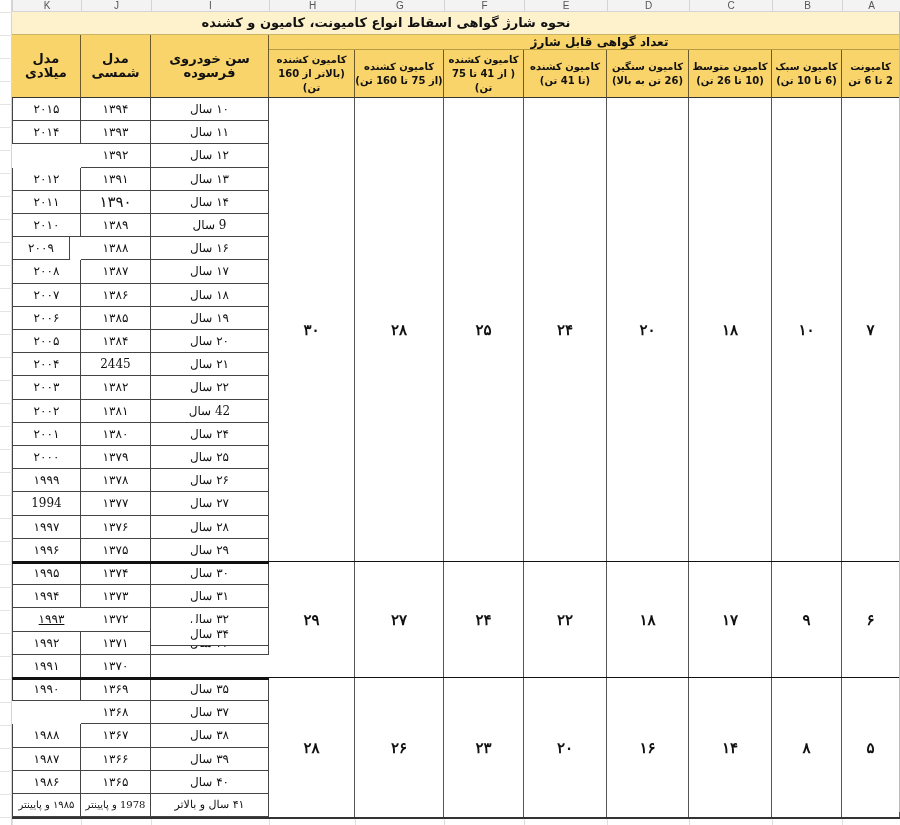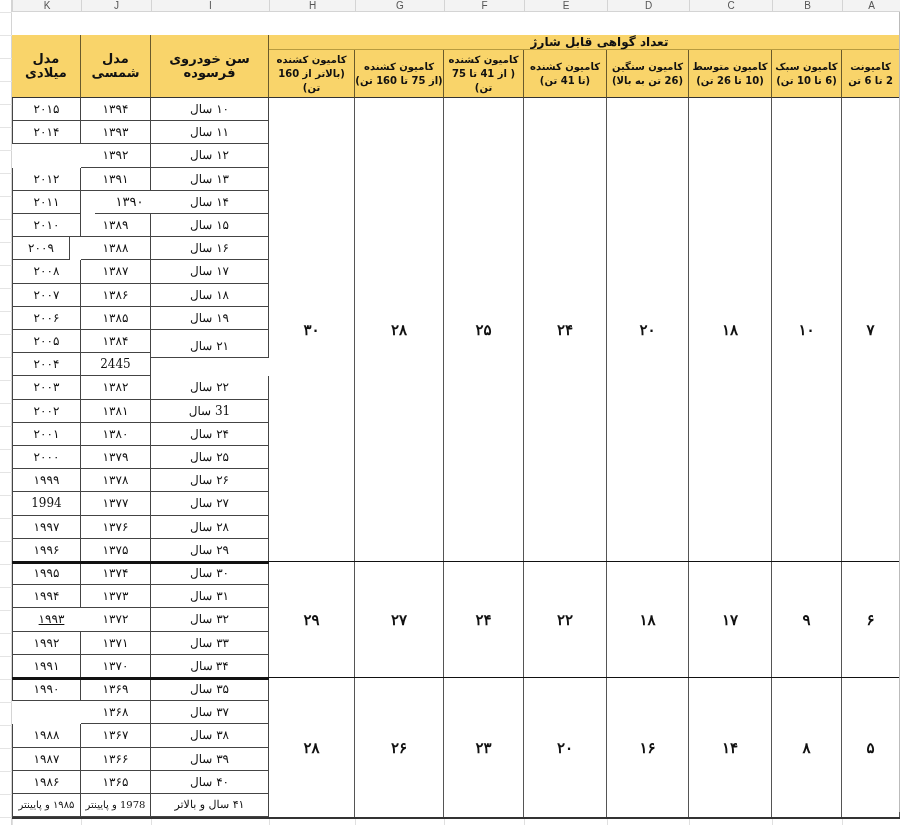--- a/index.html
+++ b/index.html
@@ -86,20 +86,21 @@
       <div class="col-letter" style="left: 257px; width: 86px;">H</div>
       <div class="col-letter" style="left: 343px; width: 89px;">G</div>
       <div class="col-letter" style="left: 432px; width: 80px;">F</div>
       <div class="col-letter" style="left: 512px; width: 83px;">E</div>
       <div class="col-letter" style="left: 595px; width: 82px;">D</div>
       <div class="col-letter" style="left: 677px; width: 83px;">C</div>
       <div class="col-letter" style="left: 760px; width: 70px;">B</div>
       <div class="col-letter" style="left: 830px; width: 58px;">A</div>
     </div>
 
+  <div class="title-row"><span>نحوه شارژ گواهی اسقاط انواع کامیونت، کامیون و کشنده</span></div>
   <div class="subheader-left-pad"></div>
   <div class="subheader-row"><span>تعداد گواهی قابل شارژ</span></div>
 
   <div id="headers">
       <div class="hcell tall big" style="left: 12px; width: 69px;">
         <span class="l1">مدل میلادی</span>
       </div>
       <div class="hcell tall big" style="left: 81px; width: 70px;">
         <span class="l1">مدل شمسی</span>
       </div>
@@ -146,49 +147,49 @@
       <div class="dcell" style="left: 12px; top: 121px; width: 69px; height: 23px; font-size: 12px; border-left: 1px solid rgb(68, 68, 68);">۲۰۱۴</div>
       <div class="dcell" style="left: 81px; top: 121px; width: 70px; height: 23px; font-size: 12px;">۱۳۹۳</div>
       <div class="dcell" style="left: 151px; top: 121px; width: 118px; height: 23px;">۱۱ سال</div>
       <div class="dcell" style="left: 12px; top: 144px; width: 69px; height: 24px; font-size: 12px; border-left: 1px solid rgb(68, 68, 68); margin-top: 28px;">۲۰۱۳</div>
       <div class="dcell" style="left: 81px; top: 144px; width: 70px; height: 24px; font-size: 12px;">۱۳۹۲</div>
       <div class="dcell" style="left: 151px; top: 144px; width: 118px; height: 24px;">۱۲ سال</div>
       <div class="dcell" style="left: 12px; top: 168px; width: 69px; height: 23px; font-size: 12px; border-left: 1px solid rgb(68, 68, 68);">۲۰۱۲</div>
       <div class="dcell" style="left: 81px; top: 168px; width: 70px; height: 23px; font-size: 12px;">۱۳۹۱</div>
       <div class="dcell" style="left: 151px; top: 168px; width: 118px; height: 23px;">۱۳ سال</div>
       <div class="dcell" style="left: 12px; top: 191px; width: 69px; height: 23px; font-size: 12px; border-left: 1px solid rgb(68, 68, 68);">۲۰۱۱</div>
-      <div class="dcell" style="left: 95px; top: 191px; width: 70px; height: 23px; font-size: 13px;">۱۳۹۰</div>
+      <div class="dcell" style="left: 81px; top: 191px; width: 70px; height: 23px; font-size: 15px;">۱۳۹۰</div>
       <div class="dcell" style="left: 151px; top: 191px; width: 118px; height: 23px;">۱۴ سال</div>
       <div class="dcell" style="left: 12px; top: 214px; width: 69px; height: 23px; font-size: 12px; border-left: 1px solid rgb(68, 68, 68);">۲۰۱۰</div>
       <div class="dcell" style="left: 81px; top: 214px; width: 70px; height: 23px; font-size: 12px;">۱۳۸۹</div>
-      <div class="dcell" style="left: 151px; top: 214px; width: 118px; height: 23px;">۱۵ سال</div>
+      <div class="dcell" style="left: 151px; top: 214px; width: 118px; height: 23px;">9 سال</div>
       <div class="dcell" style="left: 12px; top: 237px; width: 58px; height: 23px; font-size: 12px; border-left: 1px solid rgb(68, 68, 68);">۲۰۰۹</div>
       <div class="dcell" style="left: 81px; top: 237px; width: 70px; height: 23px; font-size: 12px;">۱۳۸۸</div>
       <div class="dcell" style="left: 151px; top: 237px; width: 118px; height: 23px;">۱۶ سال</div>
       <div class="dcell" style="left: 12px; top: 260px; width: 69px; height: 24px; font-size: 12px; border-left: 1px solid rgb(68, 68, 68);">۲۰۰۸</div>
       <div class="dcell" style="left: 81px; top: 260px; width: 70px; height: 24px; font-size: 12px;">۱۳۸۷</div>
       <div class="dcell" style="left: 151px; top: 260px; width: 118px; height: 24px;">۱۷ سال</div>
       <div class="dcell" style="left: 12px; top: 284px; width: 69px; height: 23px; font-size: 12px; border-left: 1px solid rgb(68, 68, 68);">۲۰۰۷</div>
       <div class="dcell" style="left: 81px; top: 284px; width: 70px; height: 23px; font-size: 12px;">۱۳۸۶</div>
       <div class="dcell" style="left: 151px; top: 284px; width: 118px; height: 23px;">۱۸ سال</div>
       <div class="dcell" style="left: 12px; top: 307px; width: 69px; height: 23px; font-size: 12px; border-left: 1px solid rgb(68, 68, 68);">۲۰۰۶</div>
       <div class="dcell" style="left: 81px; top: 307px; width: 70px; height: 23px; font-size: 12px;">۱۳۸۵</div>
       <div class="dcell" style="left: 151px; top: 307px; width: 118px; height: 23px;">۱۹ سال</div>
       <div class="dcell" style="left: 12px; top: 330px; width: 69px; height: 23px; font-size: 12px; border-left: 1px solid rgb(68, 68, 68);">۲۰۰۵</div>
       <div class="dcell" style="left: 81px; top: 330px; width: 70px; height: 23px; font-size: 12px;">۱۳۸۴</div>
       <div class="dcell" style="left: 151px; top: 330px; width: 118px; height: 23px;">۲۰ سال</div>
       <div class="dcell" style="left: 12px; top: 353px; width: 69px; height: 23px; font-size: 12px; border-left: 1px solid rgb(68, 68, 68);">۲۰۰۴</div>
       <div class="dcell" style="left: 81px; top: 353px; width: 70px; height: 23px; font-size: 12px;">2445</div>
-      <div class="dcell" style="left: 151px; top: 335px; width: 118px; height: 23px;">۲۱ سال</div>
+      <div class="dcell" style="left: 151px; top: 353px; width: 118px; height: 23px;">۲۱ سال</div>
       <div class="dcell" style="left: 12px; top: 376px; width: 69px; height: 24px; font-size: 12px; border-left: 1px solid rgb(68, 68, 68);">۲۰۰۳</div>
       <div class="dcell" style="left: 81px; top: 376px; width: 70px; height: 24px; font-size: 12px;">۱۳۸۲</div>
       <div class="dcell" style="left: 151px; top: 376px; width: 118px; height: 24px;">۲۲ سال</div>
       <div class="dcell" style="left: 12px; top: 400px; width: 69px; height: 23px; font-size: 12px; border-left: 1px solid rgb(68, 68, 68);">۲۰۰۲</div>
       <div class="dcell" style="left: 81px; top: 400px; width: 70px; height: 23px; font-size: 12px;">۱۳۸۱</div>
-      <div class="dcell" style="left: 151px; top: 400px; width: 118px; height: 23px;">31 سال</div>
+      <div class="dcell" style="left: 151px; top: 400px; width: 118px; height: 23px;">42 سال</div>
       <div class="dcell" style="left: 12px; top: 423px; width: 69px; height: 23px; font-size: 12px; border-left: 1px solid rgb(68, 68, 68);">۲۰۰۱</div>
       <div class="dcell" style="left: 81px; top: 423px; width: 70px; height: 23px; font-size: 12px;">۱۳۸۰</div>
       <div class="dcell" style="left: 151px; top: 423px; width: 118px; height: 23px;">۲۴ سال</div>
       <div class="dcell" style="left: 12px; top: 446px; width: 69px; height: 23px; font-size: 12px; border-left: 1px solid rgb(68, 68, 68);">۲۰۰۰</div>
       <div class="dcell" style="left: 81px; top: 446px; width: 70px; height: 23px; font-size: 12px;">۱۳۷۹</div>
       <div class="dcell" style="left: 151px; top: 446px; width: 118px; height: 23px;">۲۵ سال</div>
       <div class="dcell" style="left: 12px; top: 469px; width: 69px; height: 23px; font-size: 12px; border-left: 1px solid rgb(68, 68, 68);">۱۹۹۹</div>
       <div class="dcell" style="left: 81px; top: 469px; width: 70px; height: 23px; font-size: 12px;">۱۳۷۸</div>
       <div class="dcell" style="left: 151px; top: 469px; width: 118px; height: 23px;">۲۶ سال</div>
       <div class="dcell" style="left: 12px; top: 492px; width: 69px; height: 24px; font-size: 12px; border-left: 1px solid rgb(68, 68, 68);">1994</div>
@@ -207,21 +208,21 @@
       <div class="dcell" style="left: 81px; top: 585px; width: 70px; height: 23px; font-size: 12px;">۱۳۷۳</div>
       <div class="dcell" style="left: 151px; top: 585px; width: 118px; height: 23px;">۳۱ سال</div>
       <div class="dcell" style="left: 12px; top: 608px; width: 79px; height: 24px; font-size: 12px; border-left: 1px solid rgb(68, 68, 68); text-decoration: underline;">۱۹۹۳</div>
       <div class="dcell" style="left: 81px; top: 608px; width: 70px; height: 24px; font-size: 12px;">۱۳۷۲</div>
       <div class="dcell" style="left: 151px; top: 608px; width: 118px; height: 24px;">۳۲ سال</div>
       <div class="dcell" style="left: 12px; top: 632px; width: 69px; height: 23px; font-size: 12px; border-left: 1px solid rgb(68, 68, 68);">۱۹۹۲</div>
       <div class="dcell" style="left: 81px; top: 632px; width: 70px; height: 23px; font-size: 12px;">۱۳۷۱</div>
       <div class="dcell" style="left: 151px; top: 632px; width: 118px; height: 23px;">۳۳ سال</div>
       <div class="dcell" style="left: 12px; top: 655px; width: 69px; height: 23px; font-size: 12px; border-left: 1px solid rgb(68, 68, 68);">۱۹۹۱</div>
       <div class="dcell" style="left: 81px; top: 655px; width: 70px; height: 23px; font-size: 12px;">۱۳۷۰</div>
-      <div class="dcell" style="left: 151px; top: 655px; width: 118px; height: 23px; font-family: Liberation Serif, serif;">۳۴ سال</div>
+      <div class="dcell" style="left: 151px; top: 623px; width: 118px; height: 23px;">۳۴ سال</div>
       <div class="dcell" style="left: 12px; top: 678px; width: 69px; height: 23px; font-size: 12px; border-left: 1px solid rgb(68, 68, 68);">۱۹۹۰</div>
       <div class="dcell" style="left: 81px; top: 678px; width: 70px; height: 23px; font-size: 12px;">۱۳۶۹</div>
       <div class="dcell" style="left: 151px; top: 678px; width: 118px; height: 23px;">۳۵ سال</div>
       <div class="dcell" style="left: 12px; top: 701px; width: 69px; height: 23px; font-size: 12px; border-left: 1px solid rgb(68, 68, 68); margin-top: 44px;">۱۹۸۹</div>
       <div class="dcell" style="left: 81px; top: 701px; width: 70px; height: 23px; font-size: 12px;">۱۳۶۸</div>
       <div class="dcell" style="left: 151px; top: 701px; width: 118px; height: 23px;">۳۷ سال</div>
       <div class="dcell" style="left: 12px; top: 724px; width: 69px; height: 24px; font-size: 12px; border-left: 1px solid rgb(68, 68, 68);">۱۹۸۸</div>
       <div class="dcell" style="left: 81px; top: 724px; width: 70px; height: 24px; font-size: 12px;">۱۳۶۷</div>
       <div class="dcell" style="left: 151px; top: 724px; width: 118px; height: 24px;">۳۸ سال</div>
       <div class="dcell" style="left: 12px; top: 748px; width: 69px; height: 23px; font-size: 12px; border-left: 1px solid rgb(68, 68, 68);">۱۹۸۷</div>

